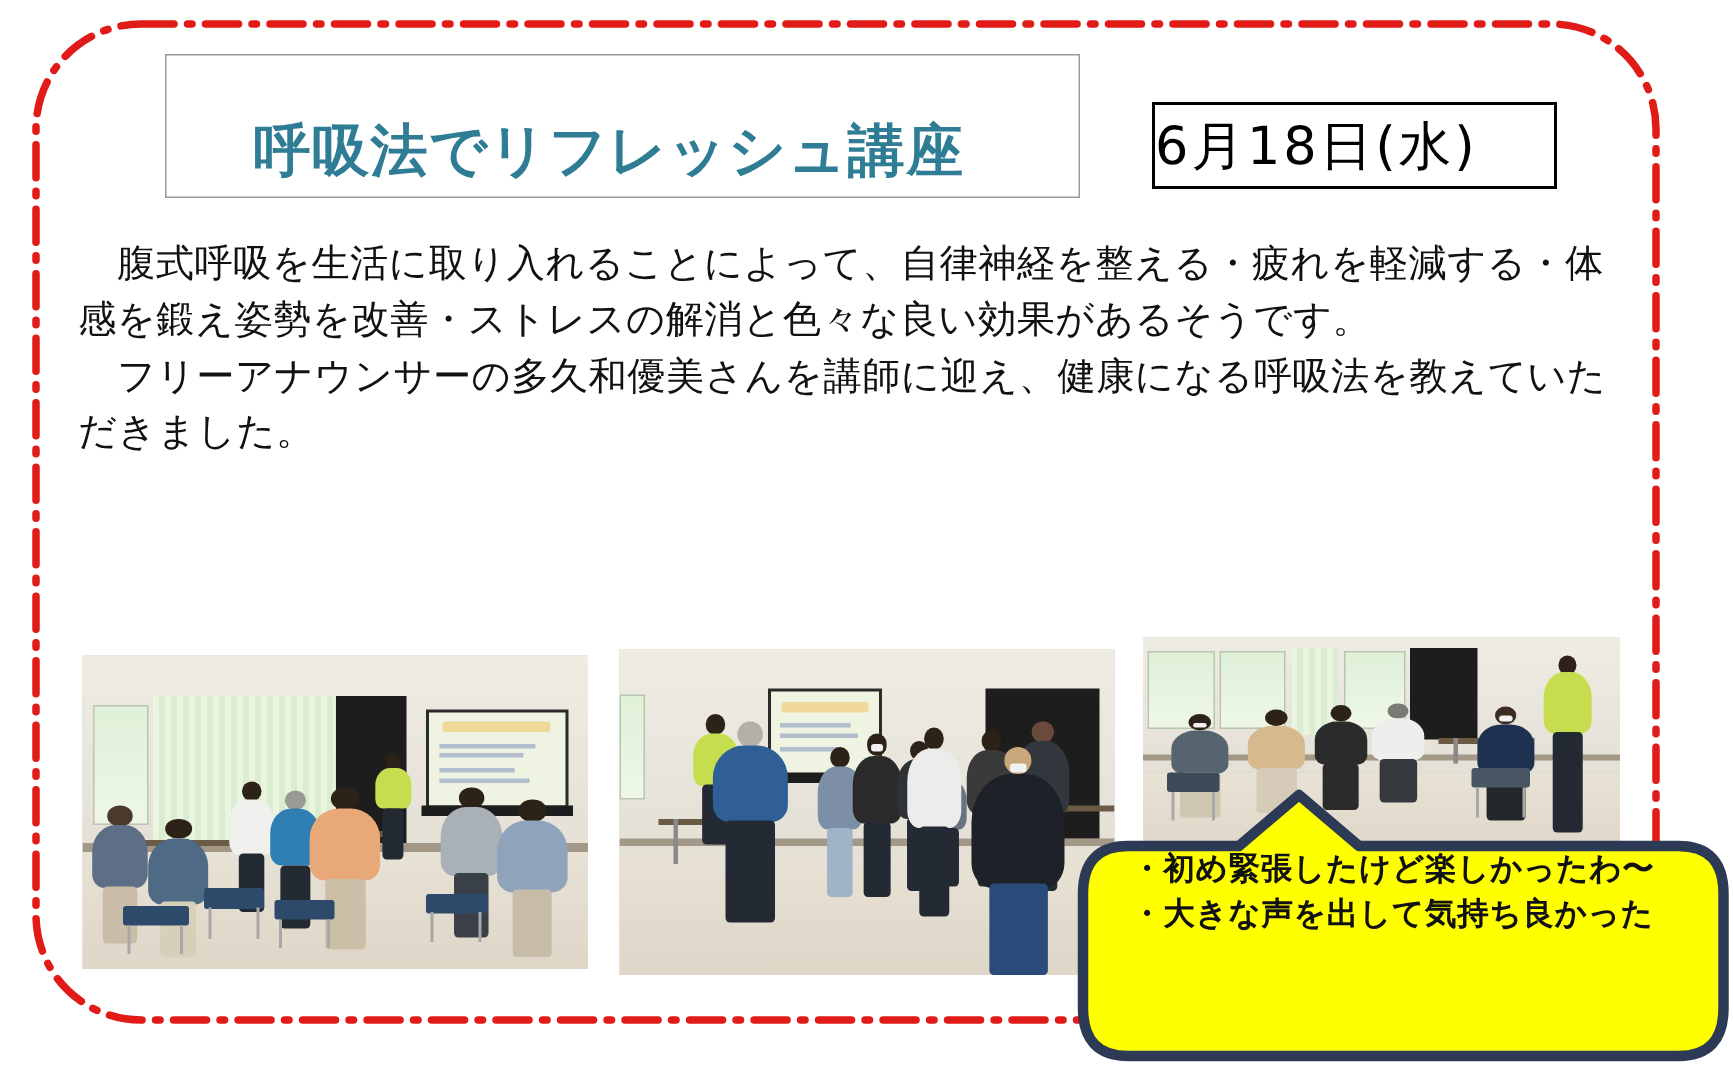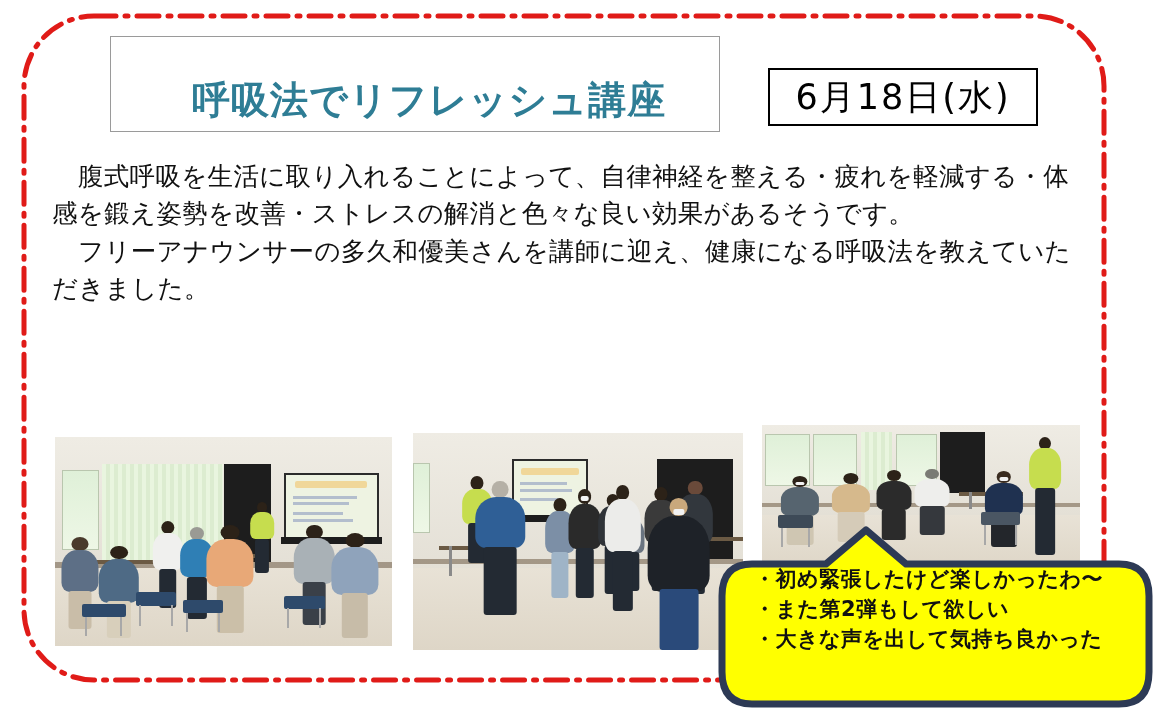--- a/index.html
+++ b/index.html
@@ -48,35 +48,33 @@
   }
   #title-main {
     position: absolute;
     left: 58px;
     top: 38px;
     font-size: 38px;
     font-weight: bold;
     letter-spacing: 1px;
     color: #2e7d95;
     white-space: nowrap;
-    margin-left: 23px;
   }
 
   #date-box {
     position: absolute;
     left: 768px;
     top: 68px;
     width: 270px;
     height: 58px;
     border: 2px solid #000000;
     background: #ffffff;
     box-sizing: border-box;
     display: flex;
     align-items: center;
-    justify-content: center;
   }
   #date-text {
     font-size: 35px;
     letter-spacing: 2px;
     color: #000000;
     white-space: nowrap;
   }
 
   
   #body-text {
@@ -473,18 +471,17 @@
                Q 433 44 433 76
                L 433 152
                Q 433 184 403 184
                L 36 184
                Q 6 184 6 152
                L 6 76
                Q 6 44 36 44 Z" fill="#ffff00" stroke="#2d3a55" stroke-width="7" stroke-linejoin="round"></path>
     </svg>
     <div id="bubble-text">
       <div class="bub-line">・初め緊張したけど楽しかったわ〜</div>
-      <div class="bub-line">・また第2弾もして欲しい</div>
       <div class="bub-line">・大きな声を出して気持ち良かった</div>
     </div>
   </div>
 
 </div>
 
 </body></html>

